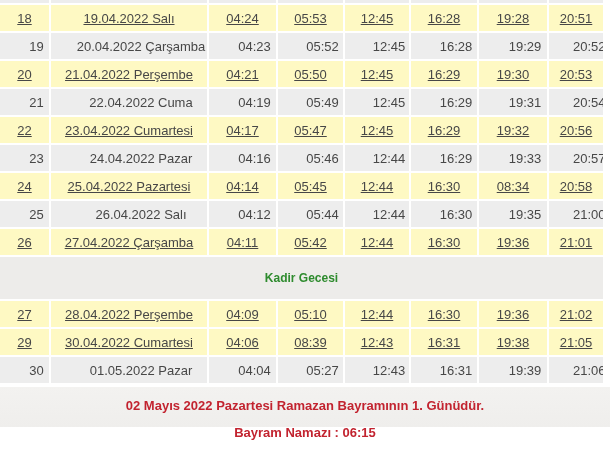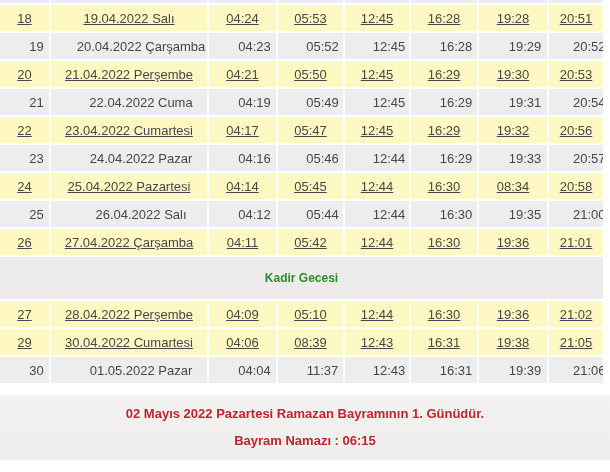--- a/index.html
+++ b/index.html
@@ -31,21 +31,21 @@
   tr.dark  td { background:#ededed;padding-left:24px; }
   tr.partial td { height:3px; background:#ededed; border-top:0; }
   tr.divider td {
     background:#edecea;
     height:42px;
     color:#2e8b2e;
     font-weight:bold;
     font-size:12px;
   }
   .footer {
-    width:610px; height:65px; margin-top:10px;
+    width:610px; height:40px; margin-top:2px;
     background:linear-gradient(#f3f2f0, #efeeec);
     text-align:center;
   }
   .footer .line1 {
     padding-top:11px;
     color:#c2232f; font-weight:bold; font-size:13px;
   }
   .footer .line2 {
     padding-top:12px;
     color:#c2232f; font-weight:bold; font-size:13px;
@@ -189,21 +189,21 @@
       <td>08:39</td>
       <td>12:43</td>
       <td>16:31</td>
       <td>19:38</td>
       <td>21:05</td>
     </tr>
     <tr class="dark">
       <td>30</td>
       <td>01.05.2022 Pazar</td>
       <td>04:04</td>
-      <td>11:37</td>
+      <td>05:27</td>
       <td>12:43</td>
       <td>16:31</td>
       <td>19:39</td>
       <td>21:06</td>
     </tr>
   </tbody>
 </table>
 
 <div class="footer">
   <div class="line1">02 Mayıs 2022 Pazartesi Ramazan Bayramının 1. Günüdür.</div>

